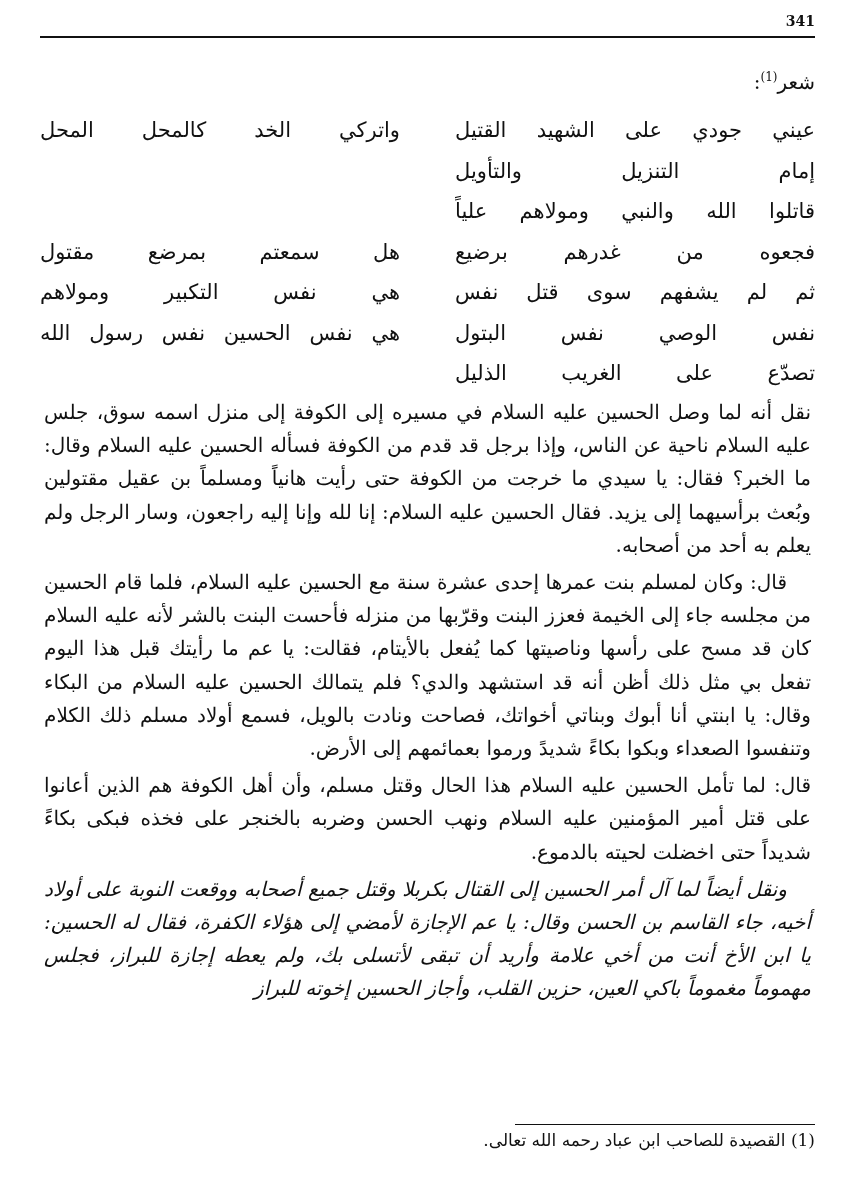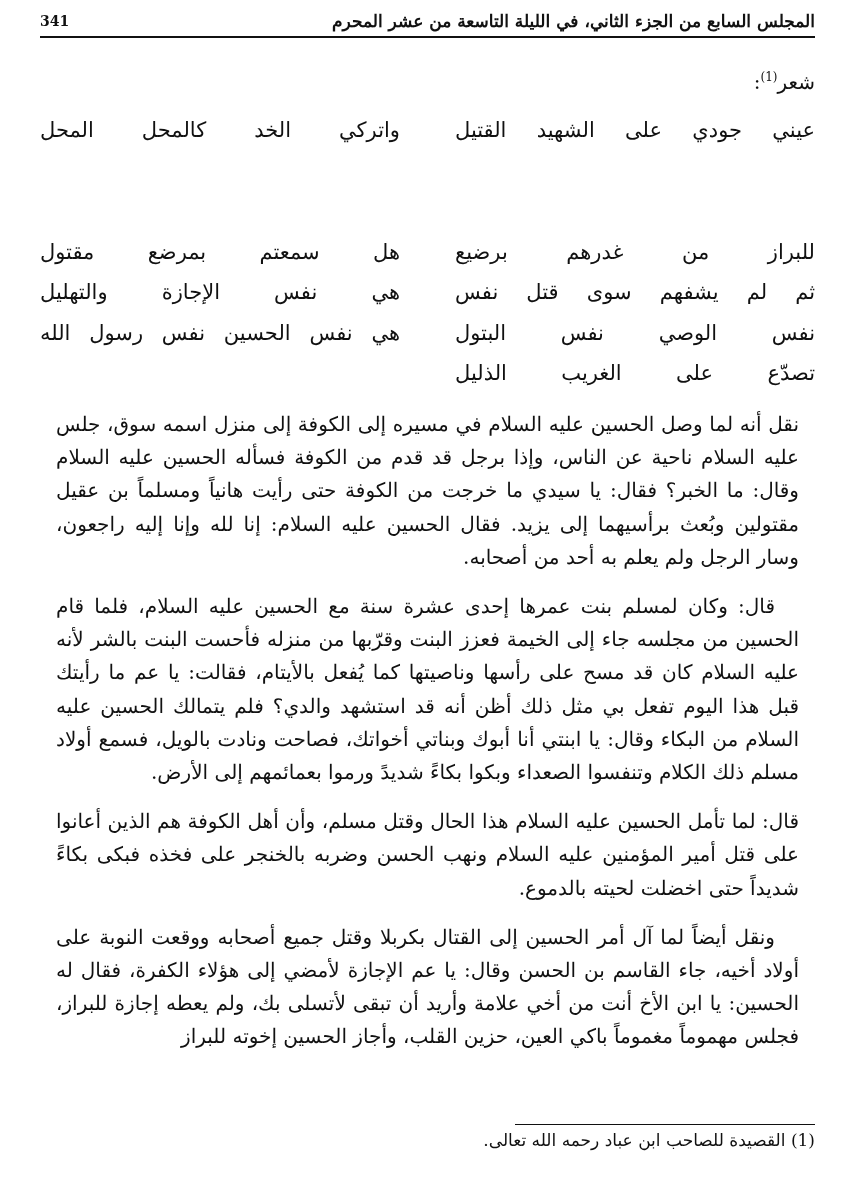--- a/index.html
+++ b/index.html
@@ -10,55 +10,56 @@
             display:flex; justify-content:space-between; align-items:center;
             border-bottom:2px solid #111; direction:rtl; }
   .header-title { font-size:17px; font-weight:bold; }
   .page-number { font-size:14px; font-weight:bold; direction:ltr; }
   .poem-title { position:absolute; top:70px; right:0; font-size:20px;text-align:right; }
   .poem-title sup { font-size:12px; }
   .poem { position:absolute; top:110px; right:0; width:775px; }
   .verse { display:flex; justify-content:space-between; height:40.5px; font-size:21px; direction:rtl; }
   .hemistich { width:360px; text-align:justify; text-align-last:justify;margin-top:8px; }
   .prose { position:absolute; top:392px; right:0; width:775px; font-size:20px; line-height:33.2px; text-align:justify; }
-  .para { margin:16px; text-indent:0; }
+  .para { margin:4px; text-indent:0; }
   .para.indent { text-indent:24px; }
-  .para.gap { margin-top:3px; }
+  .para.gap { margin-top:3px;font-style:italic; }
   .footnote-rule { position:absolute; top:1124px; right:0; width:300px; border-top:1.5px solid #111; }
   .footnote { position:absolute; top:1130px; right:0; font-size:17px; direction:rtl;margin-left:36px; }
 </style>
 </head>
 <body>
 
 <div class="page">
   <div class="header">
-    <span class="header-title">المجلس السابع من الجزء الثاني، في الليلة التاسعة من عشر المحرم</span>
     <span class="page-number">341</span>
   </div>
 
   <div class="poem-title">
     <span>شعر</span><sup>(1)</sup><span>:</span>
   </div>
 
   <div class="poem">
     <div class="verse">
         <span class="hemistich">عيني جودي على الشهيد القتيل</span>
         <span class="hemistich">واتركي الخد كالمحل المحل</span>
       </div>
     <div class="verse">
+        <span class="hemistich">إمام التنزيل والتأويل</span>
       </div>
     <div class="verse">
+        <span class="hemistich">قاتلوا الله والنبي ومولاهم علياً</span>
       </div>
     <div class="verse">
-        <span class="hemistich">للبراز من غدرهم برضيع</span>
+        <span class="hemistich">فجعوه من غدرهم برضيع</span>
         <span class="hemistich">هل سمعتم بمرضع مقتول</span>
       </div>
     <div class="verse">
         <span class="hemistich">ثم لم يشفهم سوى قتل نفس</span>
-        <span class="hemistich">هي نفس الإجازة والتهليل</span>
+        <span class="hemistich">هي نفس التكبير ومولاهم</span>
       </div>
     <div class="verse">
         <span class="hemistich">نفس الوصي نفس البتول</span>
         <span class="hemistich">هي نفس الحسين نفس رسول الله</span>
       </div>
     <div class="verse">
         <span class="hemistich">تصدّع على الغريب الذليل</span>
       </div>
   </div>
 

